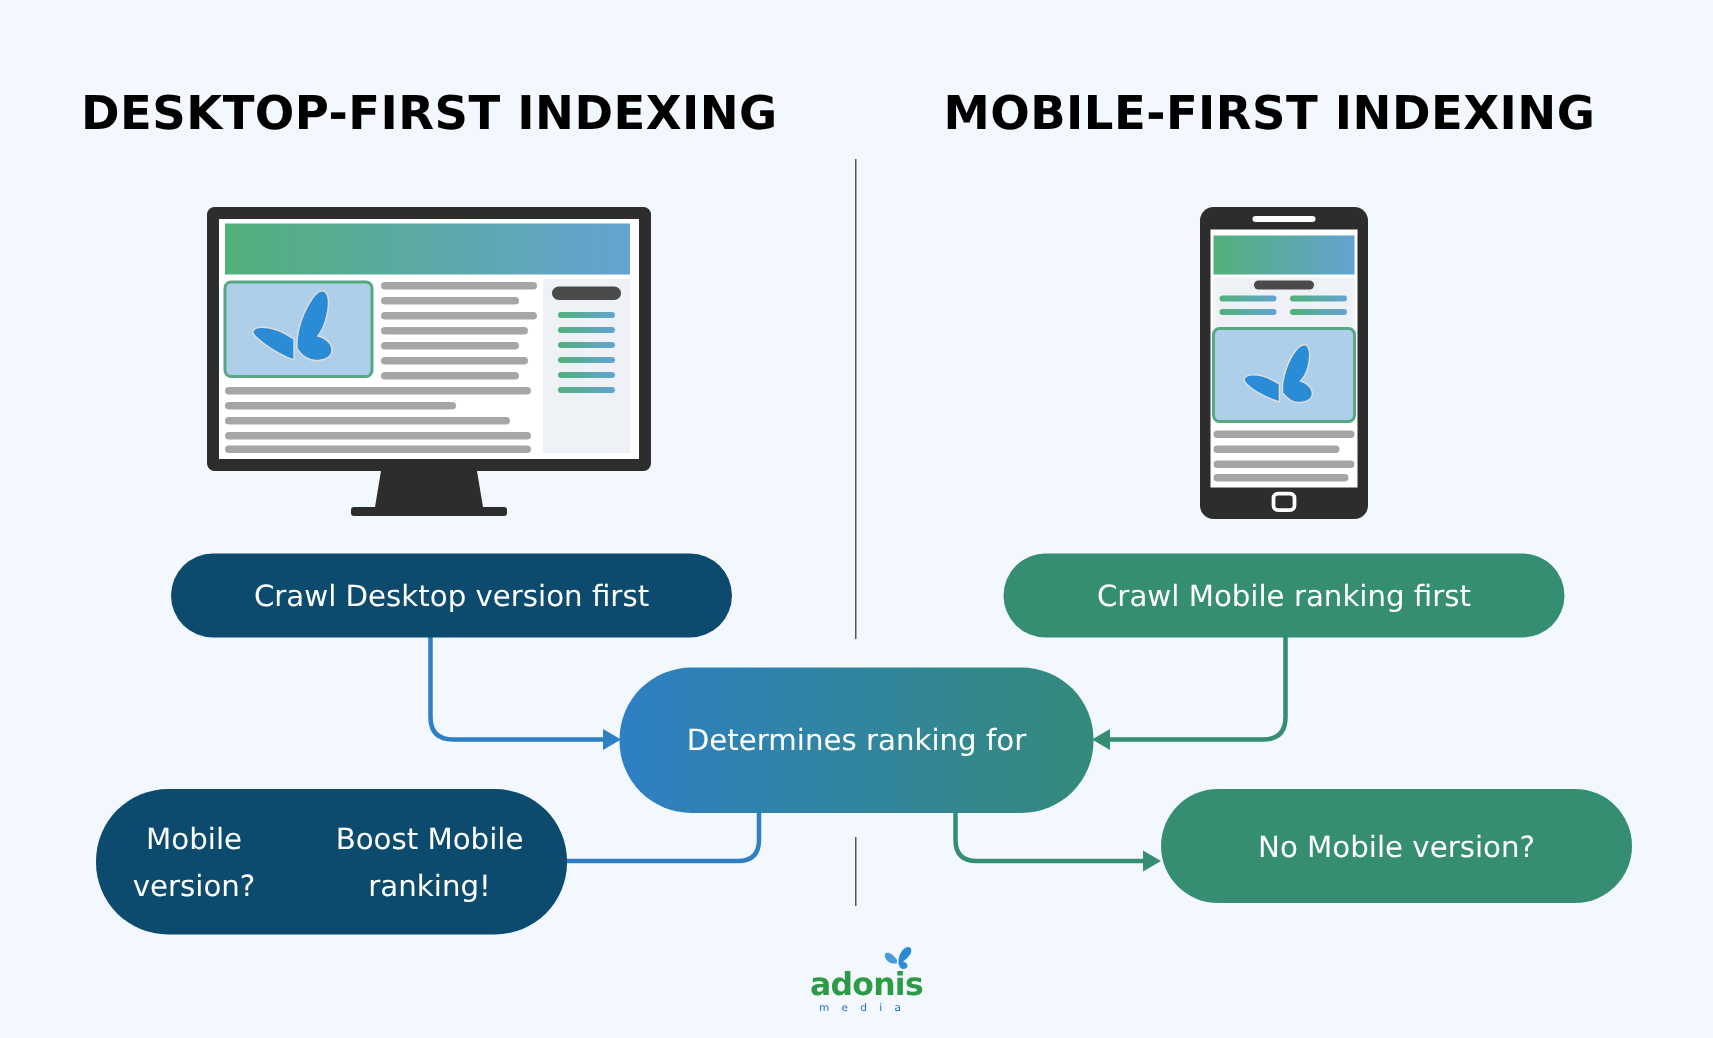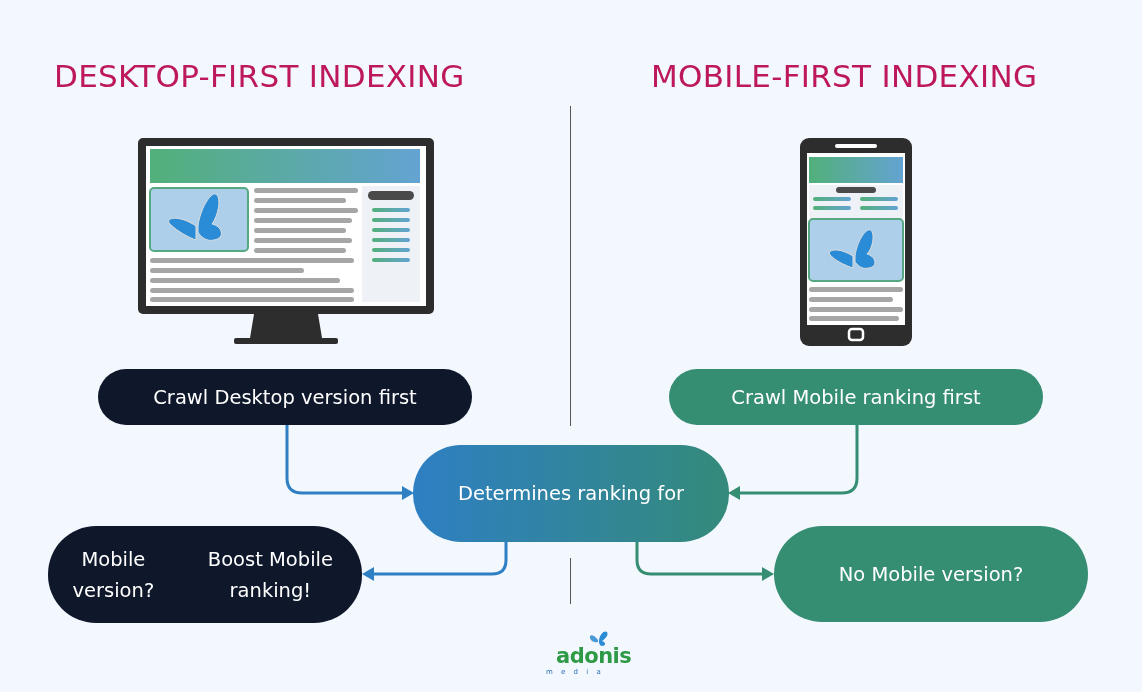--- a/index.html
+++ b/index.html
@@ -1,28 +1,28 @@
 <!DOCTYPE html>
 <html><head>
 <meta charset="utf-8">
 <style>
   html, body { margin:0; padding:0; }
   body { width:1142px; height:692px; background:#f3f8fe; position:relative; overflow:hidden; font-family:"DejaVu Sans", sans-serif; }
-  .title { position:absolute; top:58px; font-family:"DejaVu Sans", sans-serif; font-weight:normal; font-size:31px; color:#be185d; letter-spacing:0.3px; white-space:nowrap; }
+  .title { position:absolute; top:58px; font-family:"DejaVu Sans", sans-serif; font-weight:bold; font-size:31px; color:#000000; letter-spacing:0.3px; white-space:nowrap; }
   .pill { position:absolute; color:#fff; display:flex; align-items:center; justify-content:center; text-align:center; font-family:"DejaVu Sans", sans-serif; font-size:19.5px; line-height:31px; }
-  .blue { background:#0f172a; }
+  .blue { background:#0c4a6e;margin-left:16px; }
   .green { background:#358d72; }
   .grad { background:linear-gradient(90deg,#2e7fc3 0%, #348a7a 100%); }
   .abs { position:absolute; }
 </style>
 </head>
 <body>
 
 <div class="title" style="left:54px;">DESKTOP-FIRST INDEXING</div>
-<div class="title" style="left:651px;text-align:center;">MOBILE-FIRST INDEXING</div>
+<div class="title" style="left:629px;text-align:center;">MOBILE-FIRST INDEXING</div>
 
 <div class="abs" style="left:570px;top:106px;width:1px;height:320px;background:#555;"></div>
 <div class="abs" style="left:570px;top:558px;width:1px;height:46px;background:#555;"></div>
 
 <svg class="abs" style="left:136px;top:136px;" width="300" height="212" viewBox="0 0 300 212">
   <defs>
     <linearGradient id="hdr" x1="0" x2="1">
         <stop offset="0" stop-color="#52b07a"></stop>
         <stop offset="1" stop-color="#64a3d2"></stop>
       </linearGradient>
@@ -125,24 +125,24 @@
 
 <div class="pill grad" style="left:413px;top:445px;width:316px;height:97px;border-radius:48px;">
   <span>Determines ranking for</span>
 </div>
 
 <div class="pill blue" style="left:48px;top:526px;width:314px;height:97px;border-radius:48px;flex-direction:row;">
   <span>Mobile version?</span>
   <span>Boost Mobile ranking!</span>
 </div>
 
-<div class="pill green" style="left:774px;top:526px;width:314px;height:96px;border-radius:48px;flex-direction:row;">
+<div class="pill green" style="left:774px;top:526px;width:314px;height:76px;border-radius:48px;flex-direction:row;">
   <span>No Mobile version?</span>
 </div>
 
 <div class="abs" style="left:536px;top:630px;width:80px;height:50px;">
   <svg class="abs" style="left:52px;top:0;" width="22" height="20" viewBox="0 0 22 20">
     <path d="M10,10 C6,4 1,4 2,8 C3,12 8,13 10,12 Z" fill="#4a9ad8"></path>
     <path d="M11,10 C12,3 17,0 19,2 C21,5 17,9 14,11 C18,12 18,16 14,16 C12,16 11,13 11,12 Z" fill="#2a8bd6"></path>
   </svg>
-  <div class="abs" style="left:4px;top:14px;font-family:'DejaVu Sans',sans-serif;font-weight:bold;font-size:21px;color:#2e9a46;letter-spacing:-0.5px;margin-left:16px;">adonis</div>
+  <div class="abs" style="left:4px;top:14px;font-family:'DejaVu Sans',sans-serif;font-weight:bold;font-size:21px;color:#2e9a46;letter-spacing:-0.5px;">adonis</div>
   <div class="abs" style="left:10px;top:38px;font-family:'DejaVu Sans',sans-serif;font-size:7px;color:#2a6fb8;letter-spacing:3px;text-align:center;">m e d i a</div>
 </div>
 
 </body></html>

